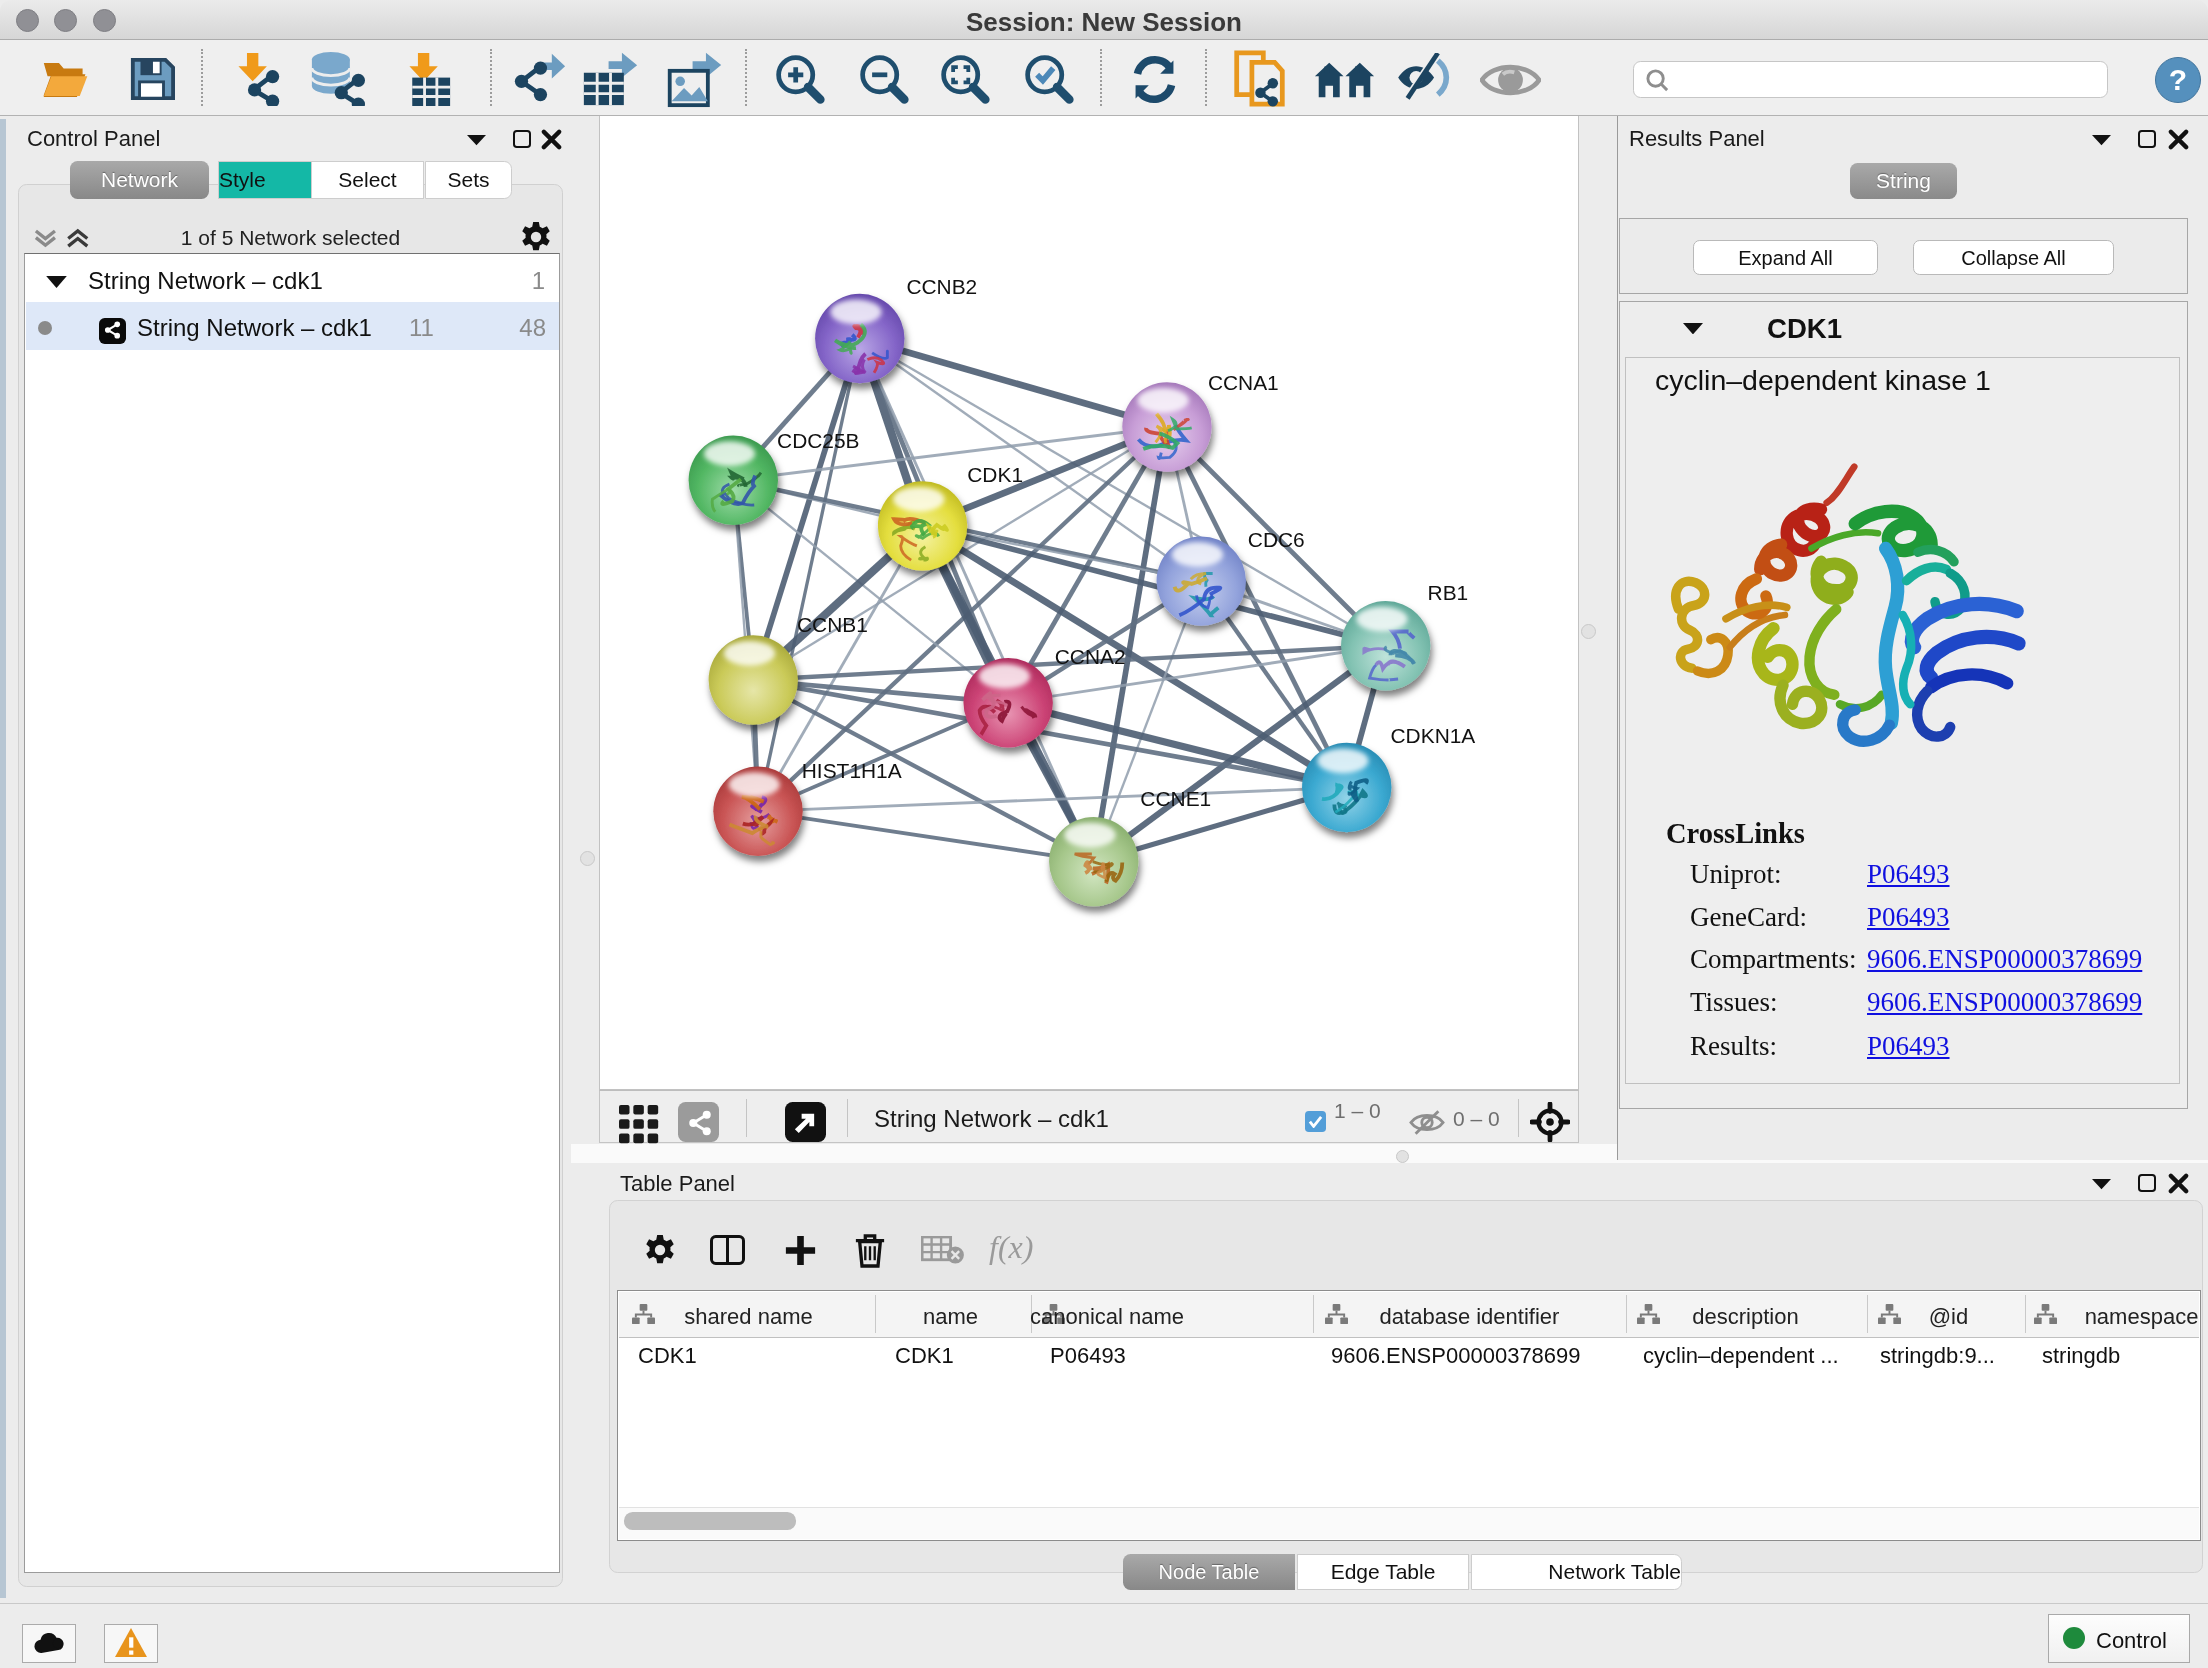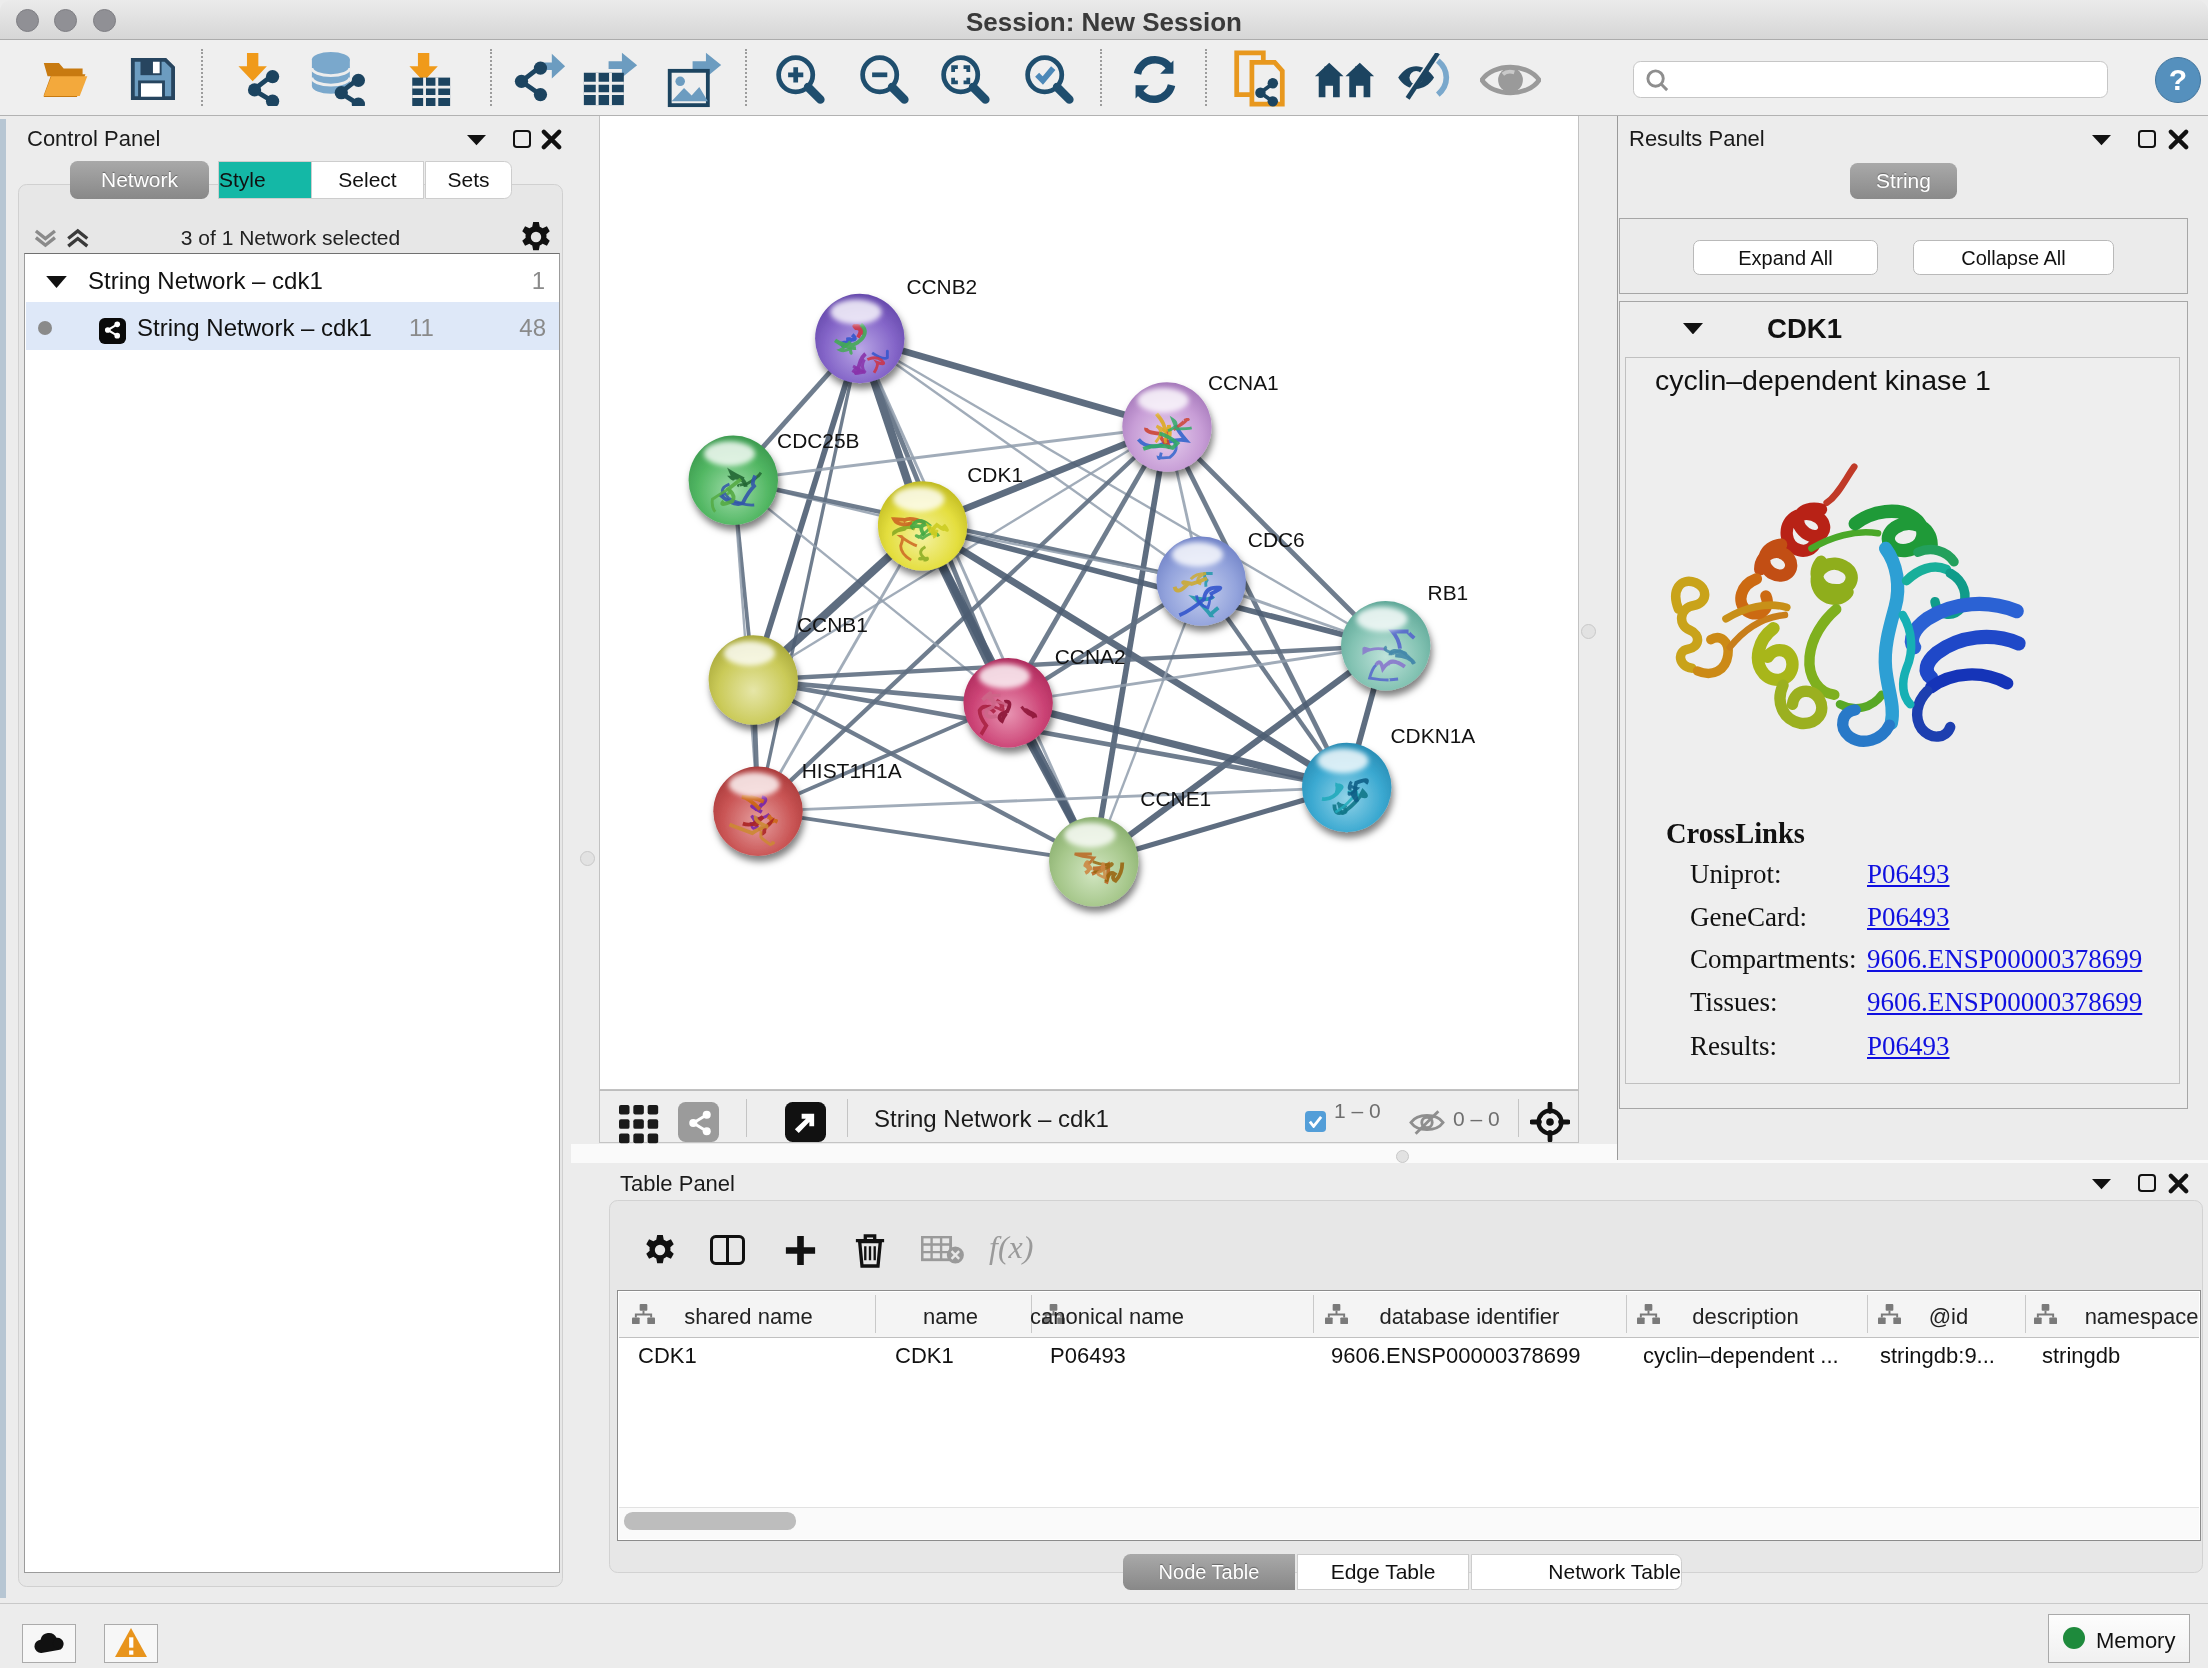--- a/index.html
+++ b/index.html
@@ -177,21 +177,21 @@
 <svg class="abs" style="left:34px;top:228px" width="59" height="23" viewBox="0 0 62 24">
  <g fill="none" stroke="#8A8A8A" stroke-width="3.5">
         <path d="M2 3 l10 8 10-8"></path>
         <path d="M2 10 l10 8 10-8"></path>
       </g>
  <g fill="none" stroke="#3A3A3A" stroke-width="3.5">
         <path d="M36 11 l10-8 10 8"></path>
         <path d="M36 19 l10-8 10 8"></path>
       </g>
 </svg>
-<div class="abs" style="left:143px;top:226px;width:295px;font-size:21px;color:#222;text-align:center">3 of 1 Network selected</div>
+<div class="abs" style="left:143px;top:226px;width:295px;font-size:21px;color:#222;text-align:center">1 of 5 Network selected</div>
 <svg class="abs" style="left:520px;top:221px" width="32" height="32" viewBox="0 0 34 34">
  <path fill="#111" d="M14 1 h6 l1 5 a11 11 0 0 1 3 1.7 l4.6-2 3 5.2 -3.6 3.3 a11 11 0 0 1 0 3.6 l3.6 3.3 -3 5.2 -4.6-2 a11 11 0 0 1 -3 1.7 l-1 5 h-6 l-1-5 a11 11 0 0 1 -3-1.7 l-4.6 2 -3-5.2 3.6-3.3 a11 11 0 0 1 0-3.6 L2.4 10.9 l3-5.2 4.6 2 a11 11 0 0 1 3-1.7 z"></path>
  <circle cx="17" cy="17" r="5.5" fill="#E7E7E7"></circle>
 </svg>
 
 <div class="abs" style="left:24px;top:253px;width:536px;height:1320px;background:#fff;border:1px solid #9B9B9B;border-top:1.9px solid #707070"></div>
 <svg class="abs" style="left:45px;top:274px" width="23" height="15" viewBox="0 0 24 16">
       <path d="M1 2 h22 l-11 13z" fill="#111"></path>
     </svg>
 <div class="abs" style="left:88px;top:267px;font-size:24px;color:#111">String Network – cdk1</div>
@@ -714,14 +714,14 @@
  <circle cx="26" cy="12" r="5" fill="#111"></circle>
 </svg>
 <div class="abs" style="left:104px;top:1624px;width:54px;height:39px;background:#F7F7F7;border:1.9px solid #ABABAB"></div>
 <svg class="abs" style="left:114px;top:1627px" width="34" height="31" viewBox="0 0 36 33">
  <path d="M18 1 L35 32 H1 z" fill="#E8941C"></path>
  <rect x="16" y="11" width="4.5" height="11" fill="#fff"></rect>
       <rect x="16" y="25" width="4.5" height="4.5" fill="#fff"></rect>
 </svg>
 <div class="abs" style="left:2048px;top:1614px;width:142px;height:49px;background:linear-gradient(#FDFDFD,#F0F0F0);border:1.9px solid #A9A9A9"></div>
 <div class="abs" style="left:2063px;top:1627px;width:22px;height:22px;border-radius:50%;background:#1E8A3C"></div>
-<div class="abs" style="left:2096px;top:1628px;font-size:22px;color:#111">Memory</div>
+<div class="abs" style="left:2096px;top:1628px;font-size:22px;color:#111">Control</div>
 </div>
 
 </body></html>

